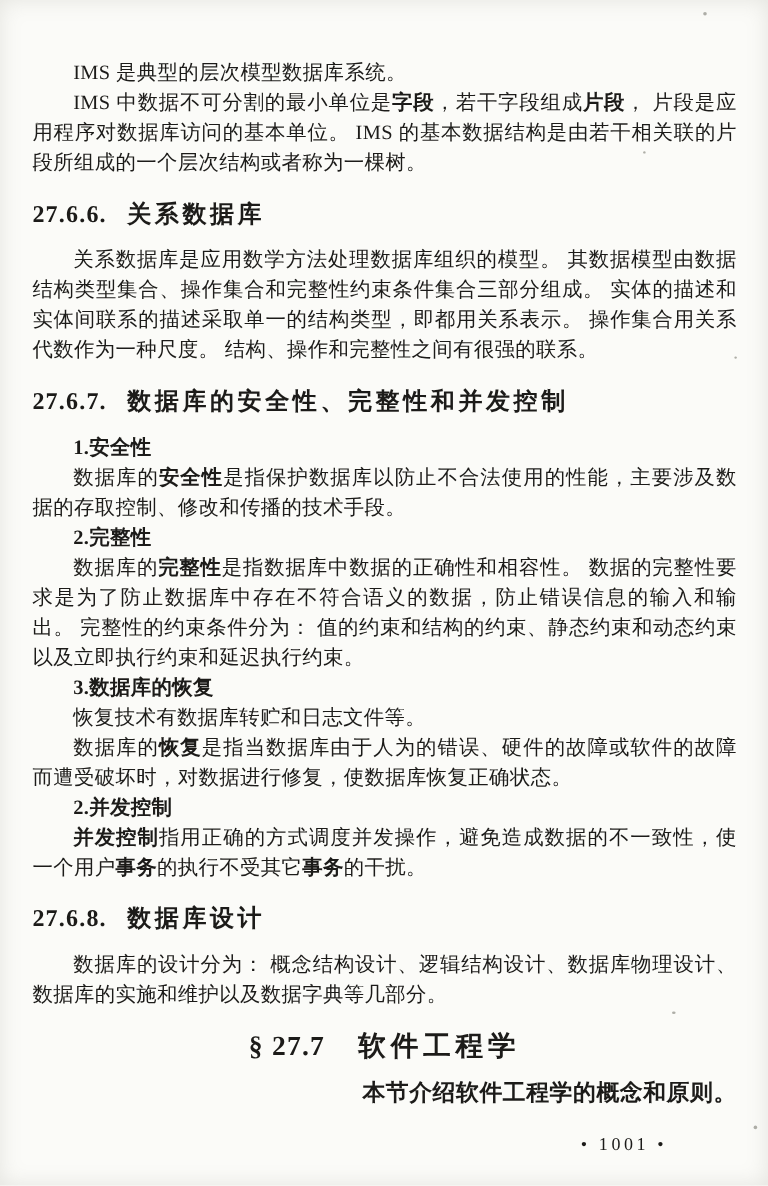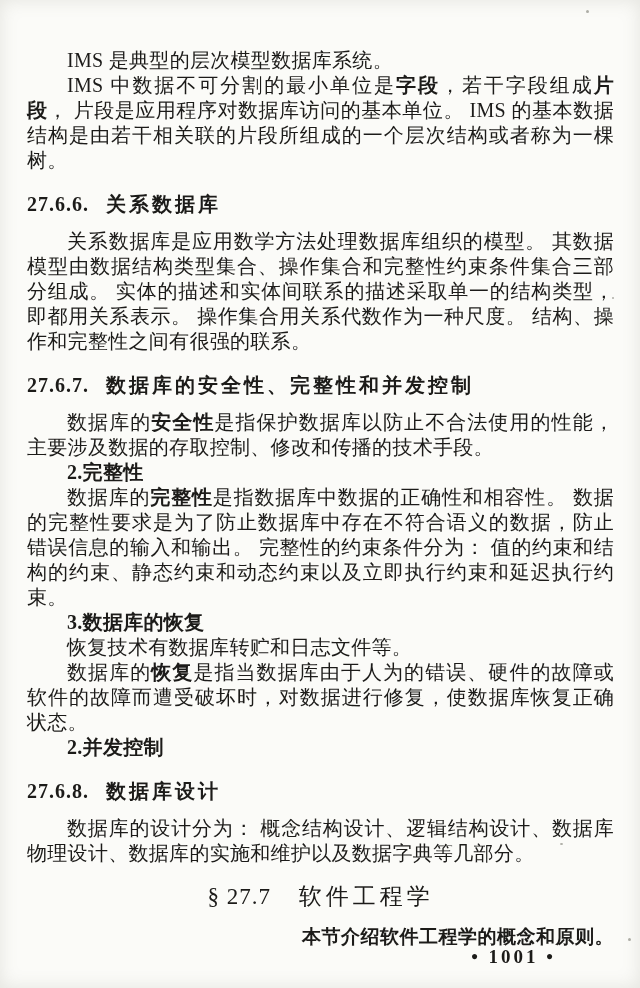--- a/index.html
+++ b/index.html
@@ -23,55 +23,55 @@
     line-height: 26px;
     margin: 0 0 12px 0;
     white-space: nowrap;
   }
   .sec-heading .sec-num { letter-spacing: 1px; }
   .sec-heading .sec-title { margin-left: 12px; letter-spacing: 3px; }
   .sec { margin: 0; }
   .sec + .sec { margin-top: 18px; }
   .para, .subhead {
     margin: 0;
-    font-size: 20px;
+    font-size: 17px;
     line-height: 25px;
     text-align: justify;
     text-indent: 2em;
     letter-spacing: 0.3px;
   }
   .subhead { font-weight: 700; text-align: left; }
   .term { font-weight: 700; }
   .chapter {
     margin-top: 16px;
     text-align: center;
   }
   .chapter-heading {
     font-size: 23px;
-    font-weight: 400;
+    font-weight: 700;
     line-height: 30px;
     margin: 0 0 12px 0;
   }
   .chapter-heading .chapter-num { letter-spacing: 1px; }
   .chapter-heading .chapter-title { margin-left: 22px; letter-spacing: 4px; }
   .intro {
     margin: 0;
     font-size: 19px;
     line-height: 25px;
     text-align: right;
     text-indent: 1em;
     font-weight: 700;
     letter-spacing: 0.5px;
   }
   .page-number {
     position: absolute;
     top: 946px;
     right: 84px;
-    font-size: 19px;
-    font-weight: 700;
+    font-size: 15px;
+    font-weight: 400;
     letter-spacing: 3px;
     text-align: center;
   }
   .speck {
     position: absolute;
     background: #8d8d85;
     border-radius: 50%;
     opacity: 0.7;
   }
   .s1 { left: 586px; top: 10px;  width: 3px; height: 3px; }
@@ -103,40 +103,46 @@
     <p class="para">
       <span>关系数据库是应用数学方法处理数据库组织的模型。 其数据模型由数据结构类型集合、操作集合和完整性约束条件集合三部分组成。 实体的描述和实体间联系的描述采取单一的结构类型，即都用关系表示。 操作集合用关系代数作为一种尺度。 结构、操作和完整性之间有很强的联系。</span>
     </p>
   </div>
 
   <div class="sec">
     <div class="sec-heading">
       <span class="sec-num">27.6.7.</span>
       <span class="sec-title">数据库的安全性、完整性和并发控制</span>
     </div>
+    <p class="subhead">
+      <span>1.安全性</span>
+    </p>
     <p class="para">
       <span>数据库的</span><span class="term">安全性</span><span>是指保护数据库以防止不合法使用的性能，主要涉及数据的存取控制、修改和传播的技术手段。</span>
     </p>
     <p class="subhead">
       <span>2.完整性</span>
     </p>
     <p class="para">
       <span>数据库的</span><span class="term">完整性</span><span>是指数据库中数据的正确性和相容性。 数据的完整性要求是为了防止数据库中存在不符合语义的数据，防止错误信息的输入和输出。 完整性的约束条件分为： 值的约束和结构的约束、静态约束和动态约束以及立即执行约束和延迟执行约束。</span>
     </p>
     <p class="subhead">
       <span>3.数据库的恢复</span>
     </p>
     <p class="para">
       <span>恢复技术有数据库转贮和日志文件等。</span>
     </p>
     <p class="para">
       <span>数据库的</span><span class="term">恢复</span><span>是指当数据库由于人为的错误、硬件的故障或软件的故障而遭受破坏时，对数据进行修复，使数据库恢复正确状态。</span>
     </p>
     <p class="subhead">
       <span>2.并发控制</span>
+    </p>
+    <p class="para">
+      <span class="term">并发控制</span><span>指用正确的方式调度并发操作，避免造成数据的不一致性，使一个用户</span><span class="term">事务</span><span>的执行不受其它</span><span class="term">事务</span><span>的干扰。</span>
     </p>
   </div>
 
   <div class="sec">
     <div class="sec-heading">
       <span class="sec-num">27.6.8.</span>
       <span class="sec-title">数据库设计</span>
     </div>
     <p class="para">
       <span>数据库的设计分为： 概念结构设计、逻辑结构设计、数据库物理设计、数据库的实施和维护以及数据字典等几部分。</span>

